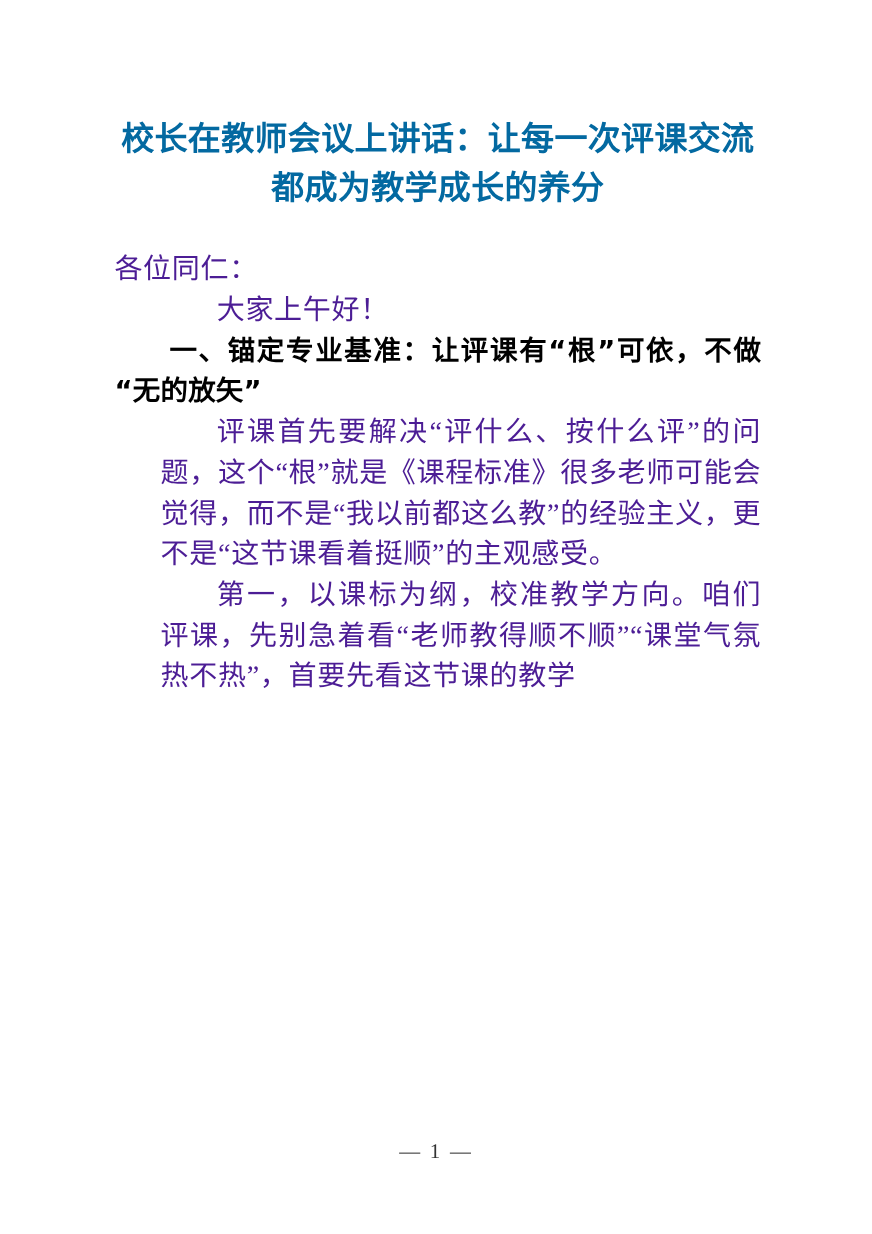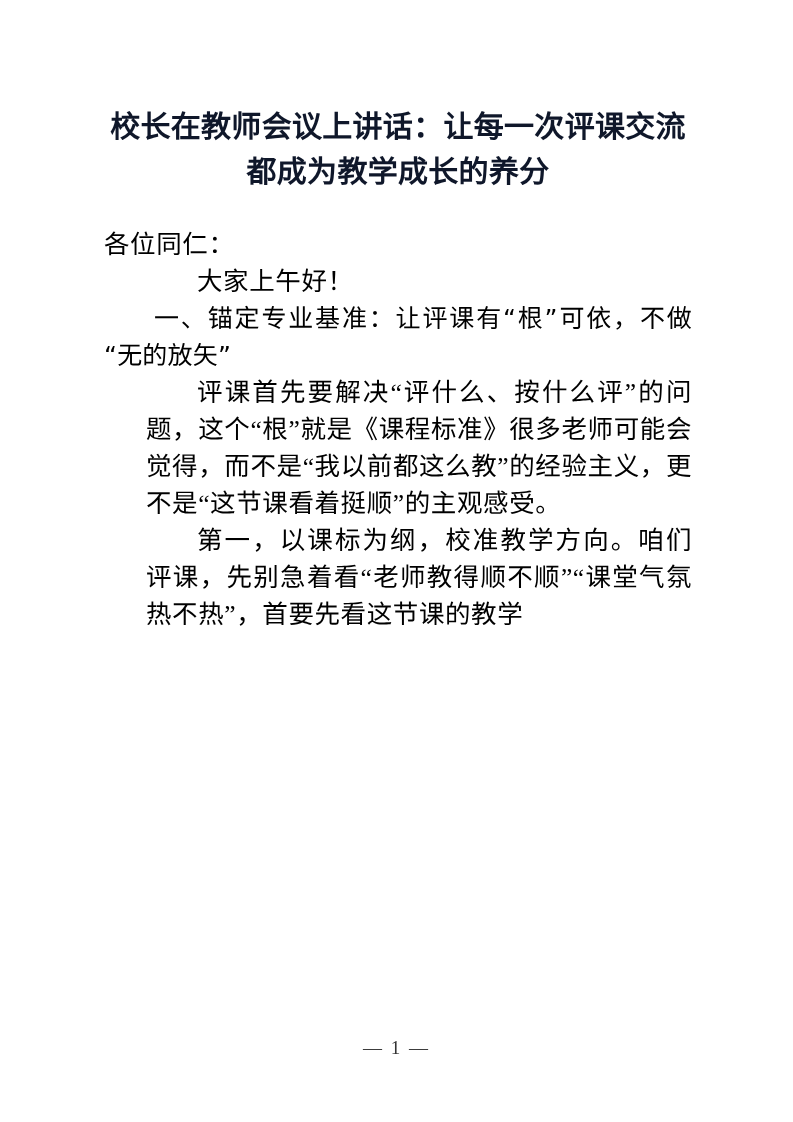--- a/index.html
+++ b/index.html
@@ -37,54 +37,54 @@
   
   .doc-title {
     margin: 0;
     padding-top: 104px;
     font-family: "Liberation Serif", "DejaVu Serif", serif;
     font-size: 30px;
     font-weight: bold;
     line-height: 45px;
     text-align: center;
     letter-spacing: 0.3px;
-    color: #0f172a;
+    color: #0369a1;
   }
 
   
   .body-block {
     margin-top: 32px;
   }
 
   p.para {
     margin: 0;
     font-family: "Liberation Serif", "DejaVu Serif", serif;
     font-size: 25.5px;
     line-height: 37px;
     text-align: justify;
     text-justify: inter-ideograph;
     letter-spacing: 0.6px;
-    color: #000000;
+    color: #4c1d95;
   }
 
   p.para.indent {
     text-indent: 2em;
     margin-left: 42px;
   }
 
   p.para.noindent {
     text-indent: 0;
   }
 
   
   p.section-heading {
     margin: 0;
     font-family: "DejaVu Sans", "Liberation Sans", sans-serif;
     font-size: 25px;
-    font-weight: normal;
+    font-weight: bold;
     line-height: 37px;
     text-indent: 2em;
     text-align: justify;
     text-justify: inter-ideograph;
     letter-spacing: 0.2px;
     color: #000000;
   }
 
   
   .page-footer {

